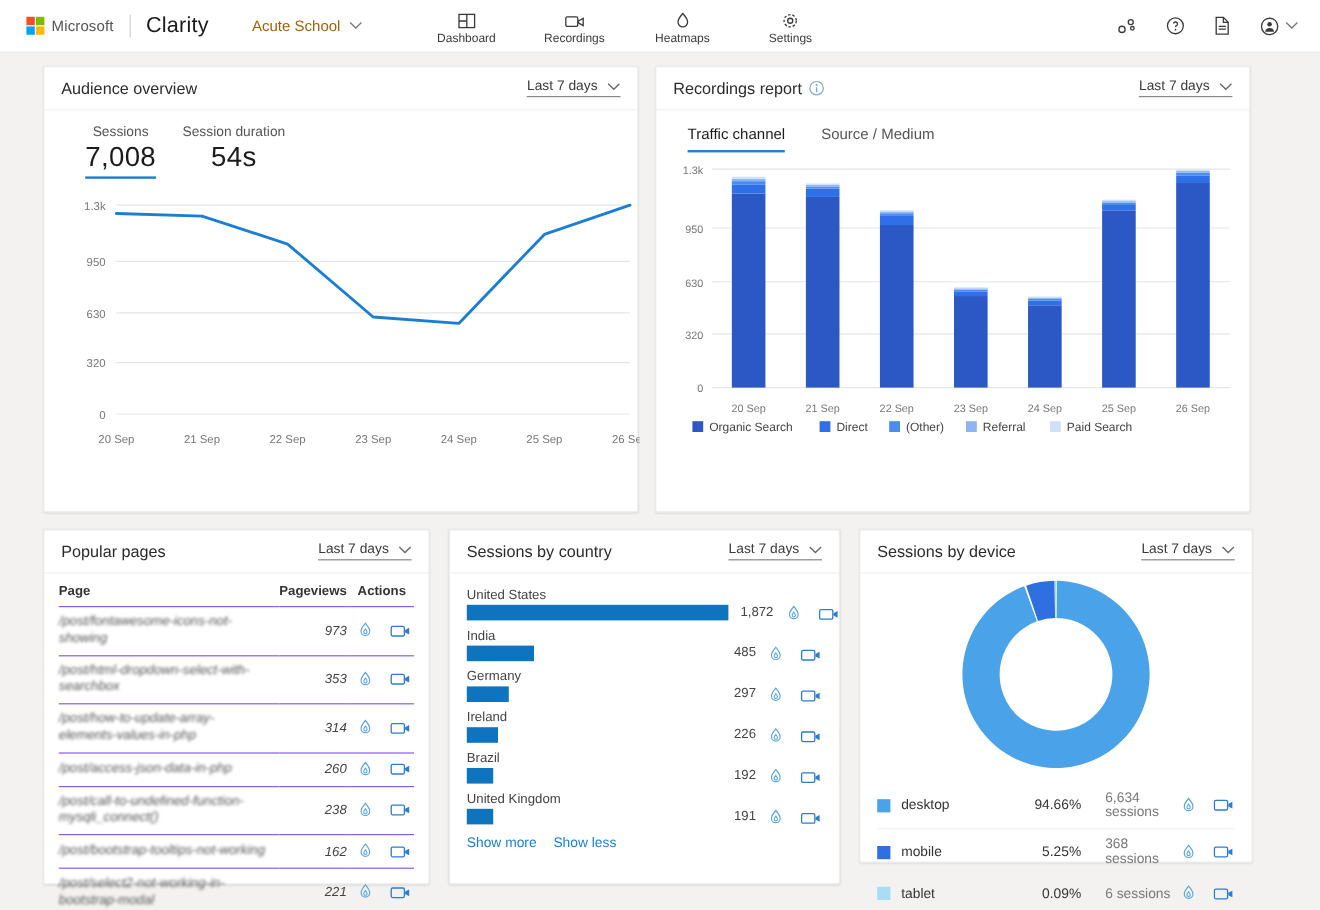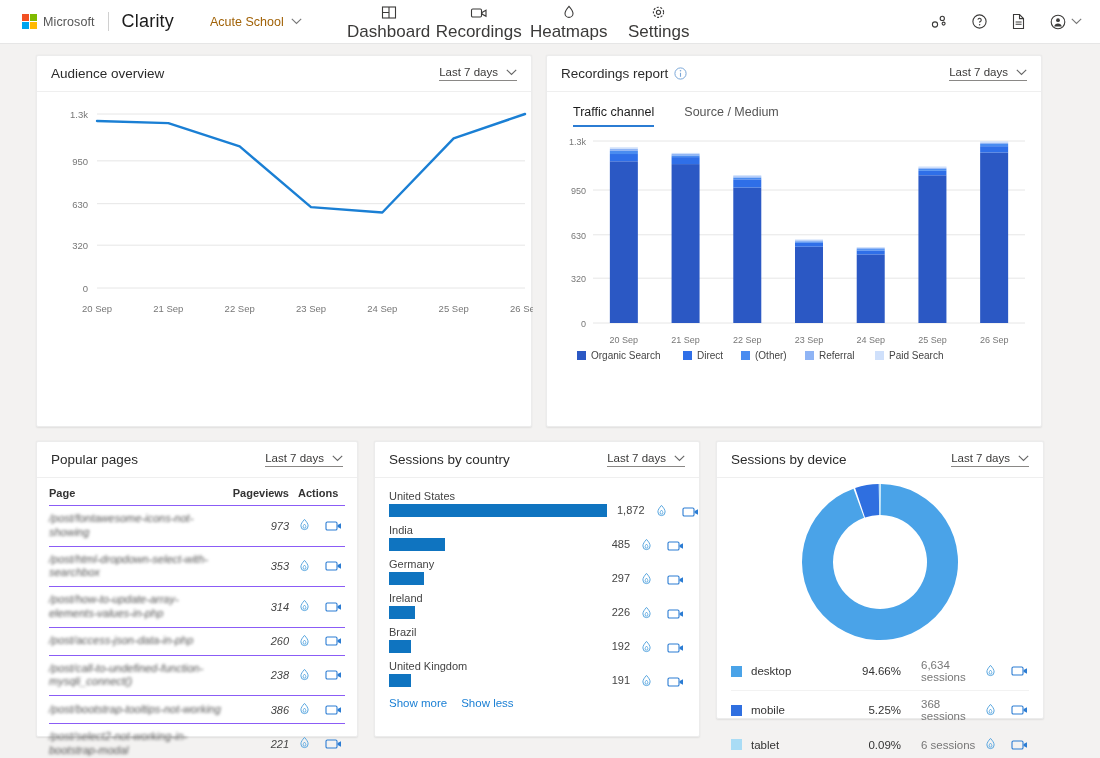--- a/index.html
+++ b/index.html
@@ -26,21 +26,21 @@
   .sq1{background:#f25022}.sq2{background:#7fba00}.sq3{background:#00a4ef}.sq4{background:#ffb900}
   .ms-word { font-size:12.5px; color:#555; margin-left:6px; letter-spacing:.1px; }
   .divider-v { width:1px; height:19px; background:#d0d0d0; margin:0 13px; }
   .clarity { font-size:18px; color:#1b1b1b; letter-spacing:.2px; }
   .proj { margin-left:36px; display:flex; align-items:center; gap:7px; font-size:12.5px; color:#a16207; cursor:pointer; }
 
   .navtabs { display:flex; margin-left:42px; height:44px; align-items:stretch; }
   .navtab {
     width:90px; display:flex; flex-direction:column; align-items:center;
     justify-content:center; gap:2px; cursor:pointer; position:relative;
-    font-size:17px; color:#3b3a39; padding-top:4px;
+    font-size:10px; color:#3b3a39; padding-top:4px;
   }
   .navtab .ico { height:15px; display:flex; align-items:flex-end; }
   .navtab.sel .lbl { border-bottom:2px solid #6c5fc7; padding-bottom:1px; }
 
   .topright { position:absolute; right:18px; display:flex; align-items:center; gap:23px; }
   .tr-ico { cursor:pointer; display:flex; align-items:center; gap:4px; color:#3b3a39; }
 
   
   .board { padding:11px 36px 0 36px; }
   .row1 { display:flex; gap:14px; }
@@ -218,20 +218,30 @@
       <div class="card-head">
         <span class="card-title">Audience overview</span>
         <span class="picker">
           <span>Last 7 days</span>
           <svg width="11" height="7" viewBox="0 0 11 7">
             <path d="M.8.8 5.5 5.4 10.2.8" fill="none" stroke="#666" stroke-width="1.1"></path>
           </svg>
         </span>
       </div>
 
+      <div class="kpis">
+        <div class="kpi sel">
+          <div class="k-lbl">Sessions</div>
+          <div class="k-val">7,008</div>
+        </div>
+        <div class="kpi">
+          <div class="k-lbl">Session duration</div>
+          <div class="k-val">54s</div>
+        </div>
+      </div>
 
       <svg id="lineChart" width="496" height="245" viewBox="0 0 496 245">
           <line x1="60" y1="196" x2="488" y2="196" stroke="#e6e6e6" stroke-width="1"></line>
           <text x="51" y="200" text-anchor="end" font-size="9.5" fill="#777">0</text>
           <line x1="60" y1="153.16923076923075" x2="488" y2="153.16923076923075" stroke="#e6e6e6" stroke-width="1"></line>
           <text x="51" y="157.16923076923075" text-anchor="end" font-size="9.5" fill="#777">320</text>
           <line x1="60" y1="111.67692307692307" x2="488" y2="111.67692307692307" stroke="#e6e6e6" stroke-width="1"></line>
           <text x="51" y="115.67692307692307" text-anchor="end" font-size="9.5" fill="#777">630</text>
           <line x1="60" y1="68.84615384615385" x2="488" y2="68.84615384615385" stroke="#e6e6e6" stroke-width="1"></line>
           <text x="51" y="72.84615384615385" text-anchor="end" font-size="9.5" fill="#777">950</text>
@@ -435,21 +445,21 @@
                     </svg>
                     <svg width="18" height="12" viewBox="0 0 18 12">
                       <rect x="1" y="2" width="11" height="8" rx="1.3" fill="none" stroke="#2b7cd3" stroke-width="1.1"></rect>
                       <path d="M12.6 5l3.4-1.8v5.6L12.6 7z" fill="#2b7cd3"></path>
                     </svg>
                   </span>
                 </td>
               </tr>
               <tr>
                 <td class="page">/post/bootstrap-tooltips-not-working</td>
-                <td class="num">386</td>
+                <td class="num">162</td>
                 <td class="act">
                   <span class="acts">
                     <svg width="13" height="15" viewBox="0 0 13 15">
                       <path d="M6.5 1.4C4.3 3.9 2.9 5.8 2.9 8a3.6 3.6 0 0 0 7.2 0c0-2.2-1.4-4.1-3.6-6.6z" fill="none" stroke="#5aa7e0" stroke-width="1"></path>
                       <path d="M6.5 6.1c-.9 1.1-1.4 1.9-1.4 2.6a1.4 1.4 0 0 0 2.8 0c0-.7-.5-1.5-1.4-2.6z" fill="none" stroke="#5aa7e0" stroke-width=".9"></path>
                     </svg>
                     <svg width="18" height="12" viewBox="0 0 18 12">
                       <rect x="1" y="2" width="11" height="8" rx="1.3" fill="none" stroke="#2b7cd3" stroke-width="1.1"></rect>
                       <path d="M12.6 5l3.4-1.8v5.6L12.6 7z" fill="#2b7cd3"></path>
                     </svg>

